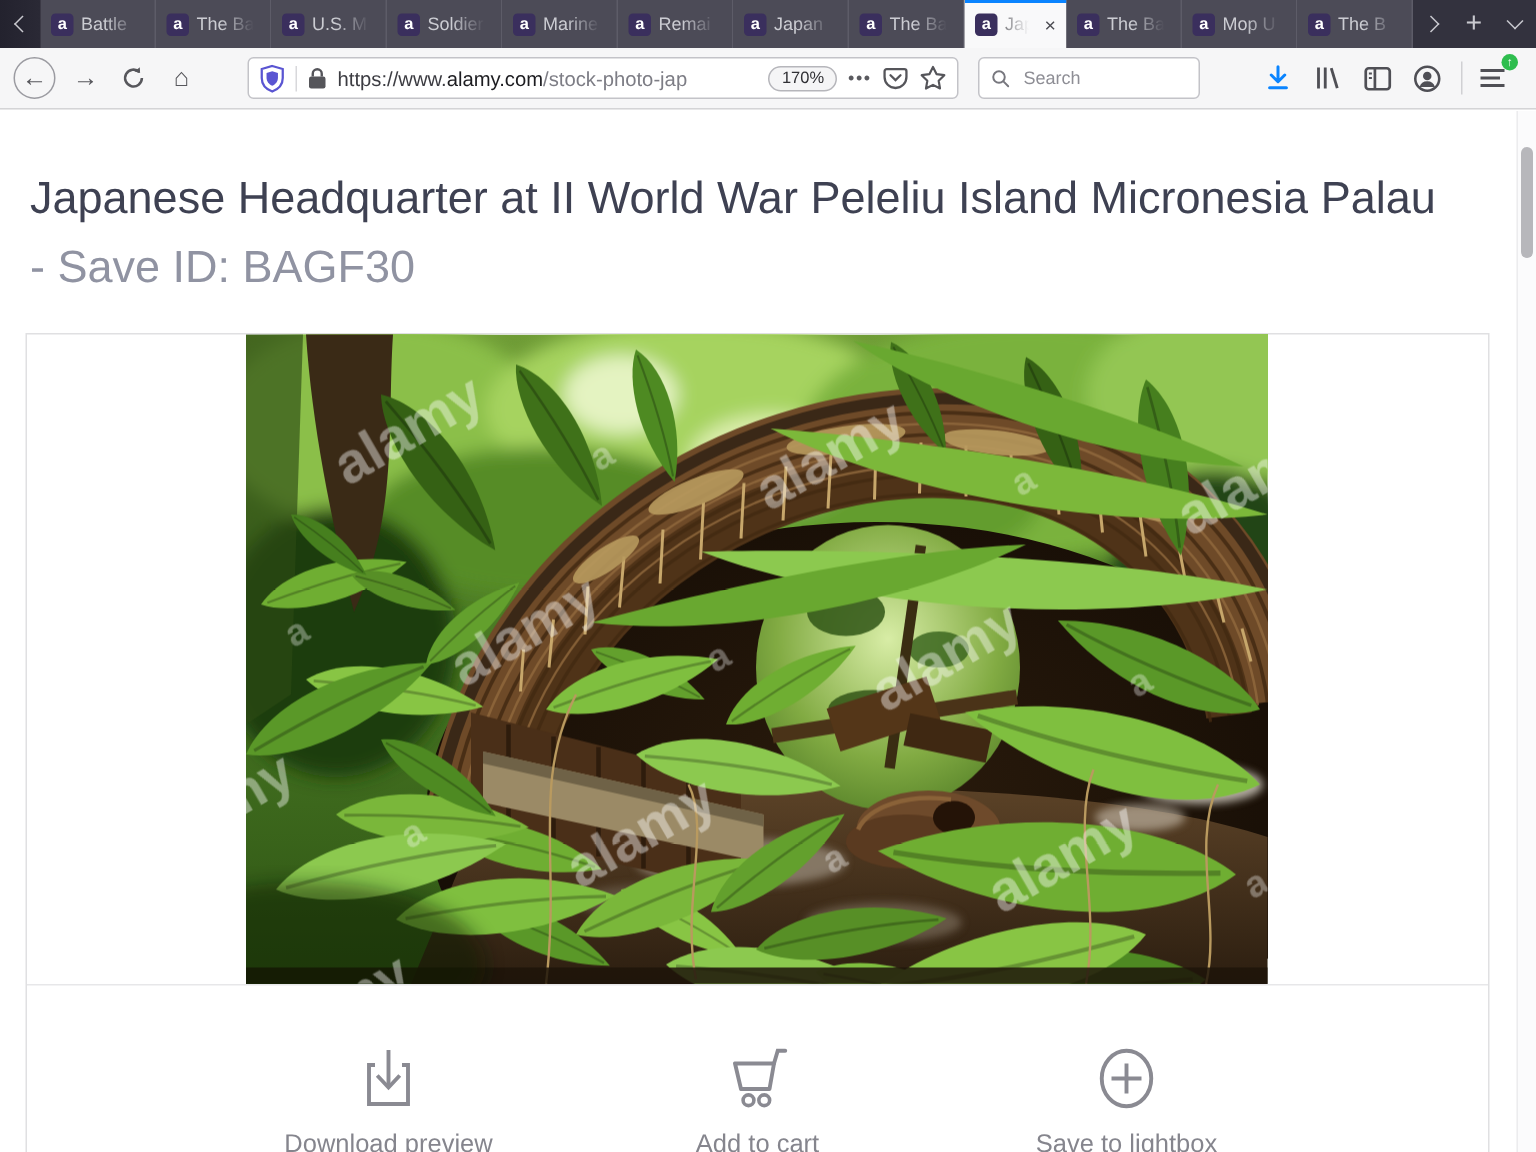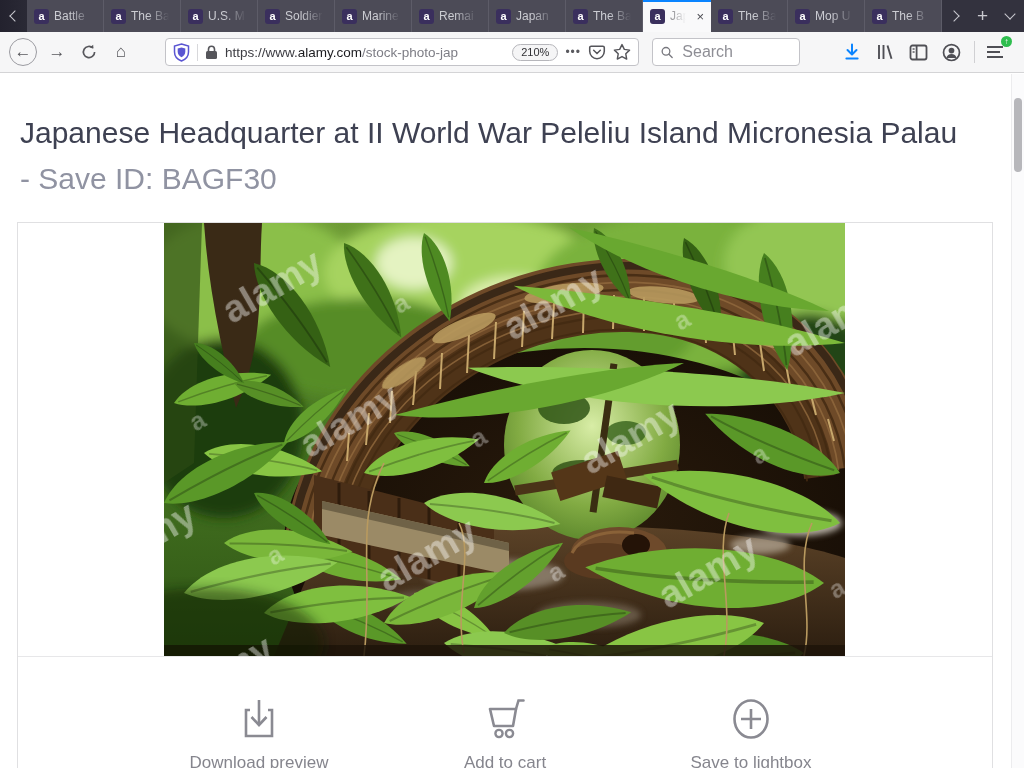--- a/index.html
+++ b/index.html
@@ -41,21 +41,21 @@
   .urltext .scheme{color:#3c3c42;}
   .urltext .domain{color:#1c1c20;}
   .urltext .path{color:#7d7d85;}
   .urltext .fade{position:absolute;top:0;right:0;bottom:0;width:20px;
     background:linear-gradient(to right,rgba(255,255,255,0),#fff 90%);}
   .pill{border:1px solid #b6b6bb;border-radius:10px;padding:1.5px 8px;font-size:11px;color:#303034;
     background:#f5f5f6;flex:none;}
   .dots{color:#5a5a5f;font-size:12px;letter-spacing:1px;flex:none;}
   .searchbar{margin-left:13px;width:148px;height:28px;background:#fff;border:1px solid #c3c3c8;
     border-radius:4px;display:flex;align-items:center;padding:0 8px;gap:7px;box-sizing:border-box;flex:none;}
-  .searchbar input{border:none;outline:none;width:100%;font-size:16px;
+  .searchbar input{border:none;outline:none;width:100%;font-size:12px;
     font-family:"Liberation Sans",sans-serif;background:transparent;color:#14532d;}
   .searchbar input::placeholder{color:#8e8e95;}
   .iconbtn{width:24px;height:24px;display:flex;align-items:center;justify-content:center;flex:none;}
   .toolsep{width:1px;height:22px;background:#d0d0d3;margin-left:11px;flex:none;}
   .hamburger{position:relative;}
   .badge{position:absolute;top:-4px;right:-5px;width:11px;height:11px;border-radius:50%;
     background:#2ebd4e;color:#fff;font-size:8px;line-height:11px;text-align:center;font-weight:700;}
 
   
   .content{position:absolute;top:74px;left:0;right:0;bottom:0;background:#fff;border-radius:32px;}
@@ -158,21 +158,21 @@
       <svg width="17" height="19" viewBox="0 0 17 19">
         <path d="M8.5 1 L15.5 3 V9 C15.5 13.5 12.5 16.5 8.5 18 C4.5 16.5 1.5 13.5 1.5 9 V3 Z" fill="#fff" stroke="#5a55d2" stroke-width="1.5"></path>
         <path d="M8.5 4.5 L12.3 5.6 V8.8 C12.3 11.3 10.7 13.2 8.5 14.2 C6.3 13.2 4.7 11.3 4.7 8.8 V5.6 Z" fill="#5a55d2"></path>
       </svg>
       <div class="vsep"></div>
       <svg width="13" height="15" viewBox="0 0 13 15">
         <rect x="1" y="6" width="11" height="8" rx="1.5" fill="#55555a"></rect>
         <path d="M3.5 6 V4.2 a3 3 0 0 1 6 0 V6" fill="none" stroke="#55555a" stroke-width="1.6"></path>
       </svg>
       <div class="urltext"><span class="scheme">https://www.</span><span class="domain">alamy.com</span><span class="path">/stock-photo-jap</span><span class="fade"></span></div>
-      <div class="pill">210%</div>
+      <div class="pill">170%</div>
       <div class="dots">•••</div>
       <svg width="18" height="18" viewBox="0 0 20 20">
         <path d="M3.5 3.5 h13 a1.6 1.6 0 0 1 1.6 1.6 v4.2 a8.1 8.1 0 0 1 -16.2 0 v-4.2 a1.6 1.6 0 0 1 1.6 -1.6 z" fill="none" stroke="#55555a" stroke-width="1.7"></path>
         <path d="M6.3 8 l3.7 3.6 L13.7 8" fill="none" stroke="#55555a" stroke-width="1.7" stroke-linecap="round"></path>
       </svg>
       <svg width="18" height="18" viewBox="0 0 20 20">
         <path d="M10 1.8 l2.6 5.3 5.8 .8 -4.2 4.1 1 5.8 L10 15.1 4.8 17.8 l1 -5.8 L1.6 7.9 l5.8 -.8 Z" fill="none" stroke="#55555a" stroke-width="1.6" stroke-linejoin="round"></path>
       </svg>
     </div>
 

